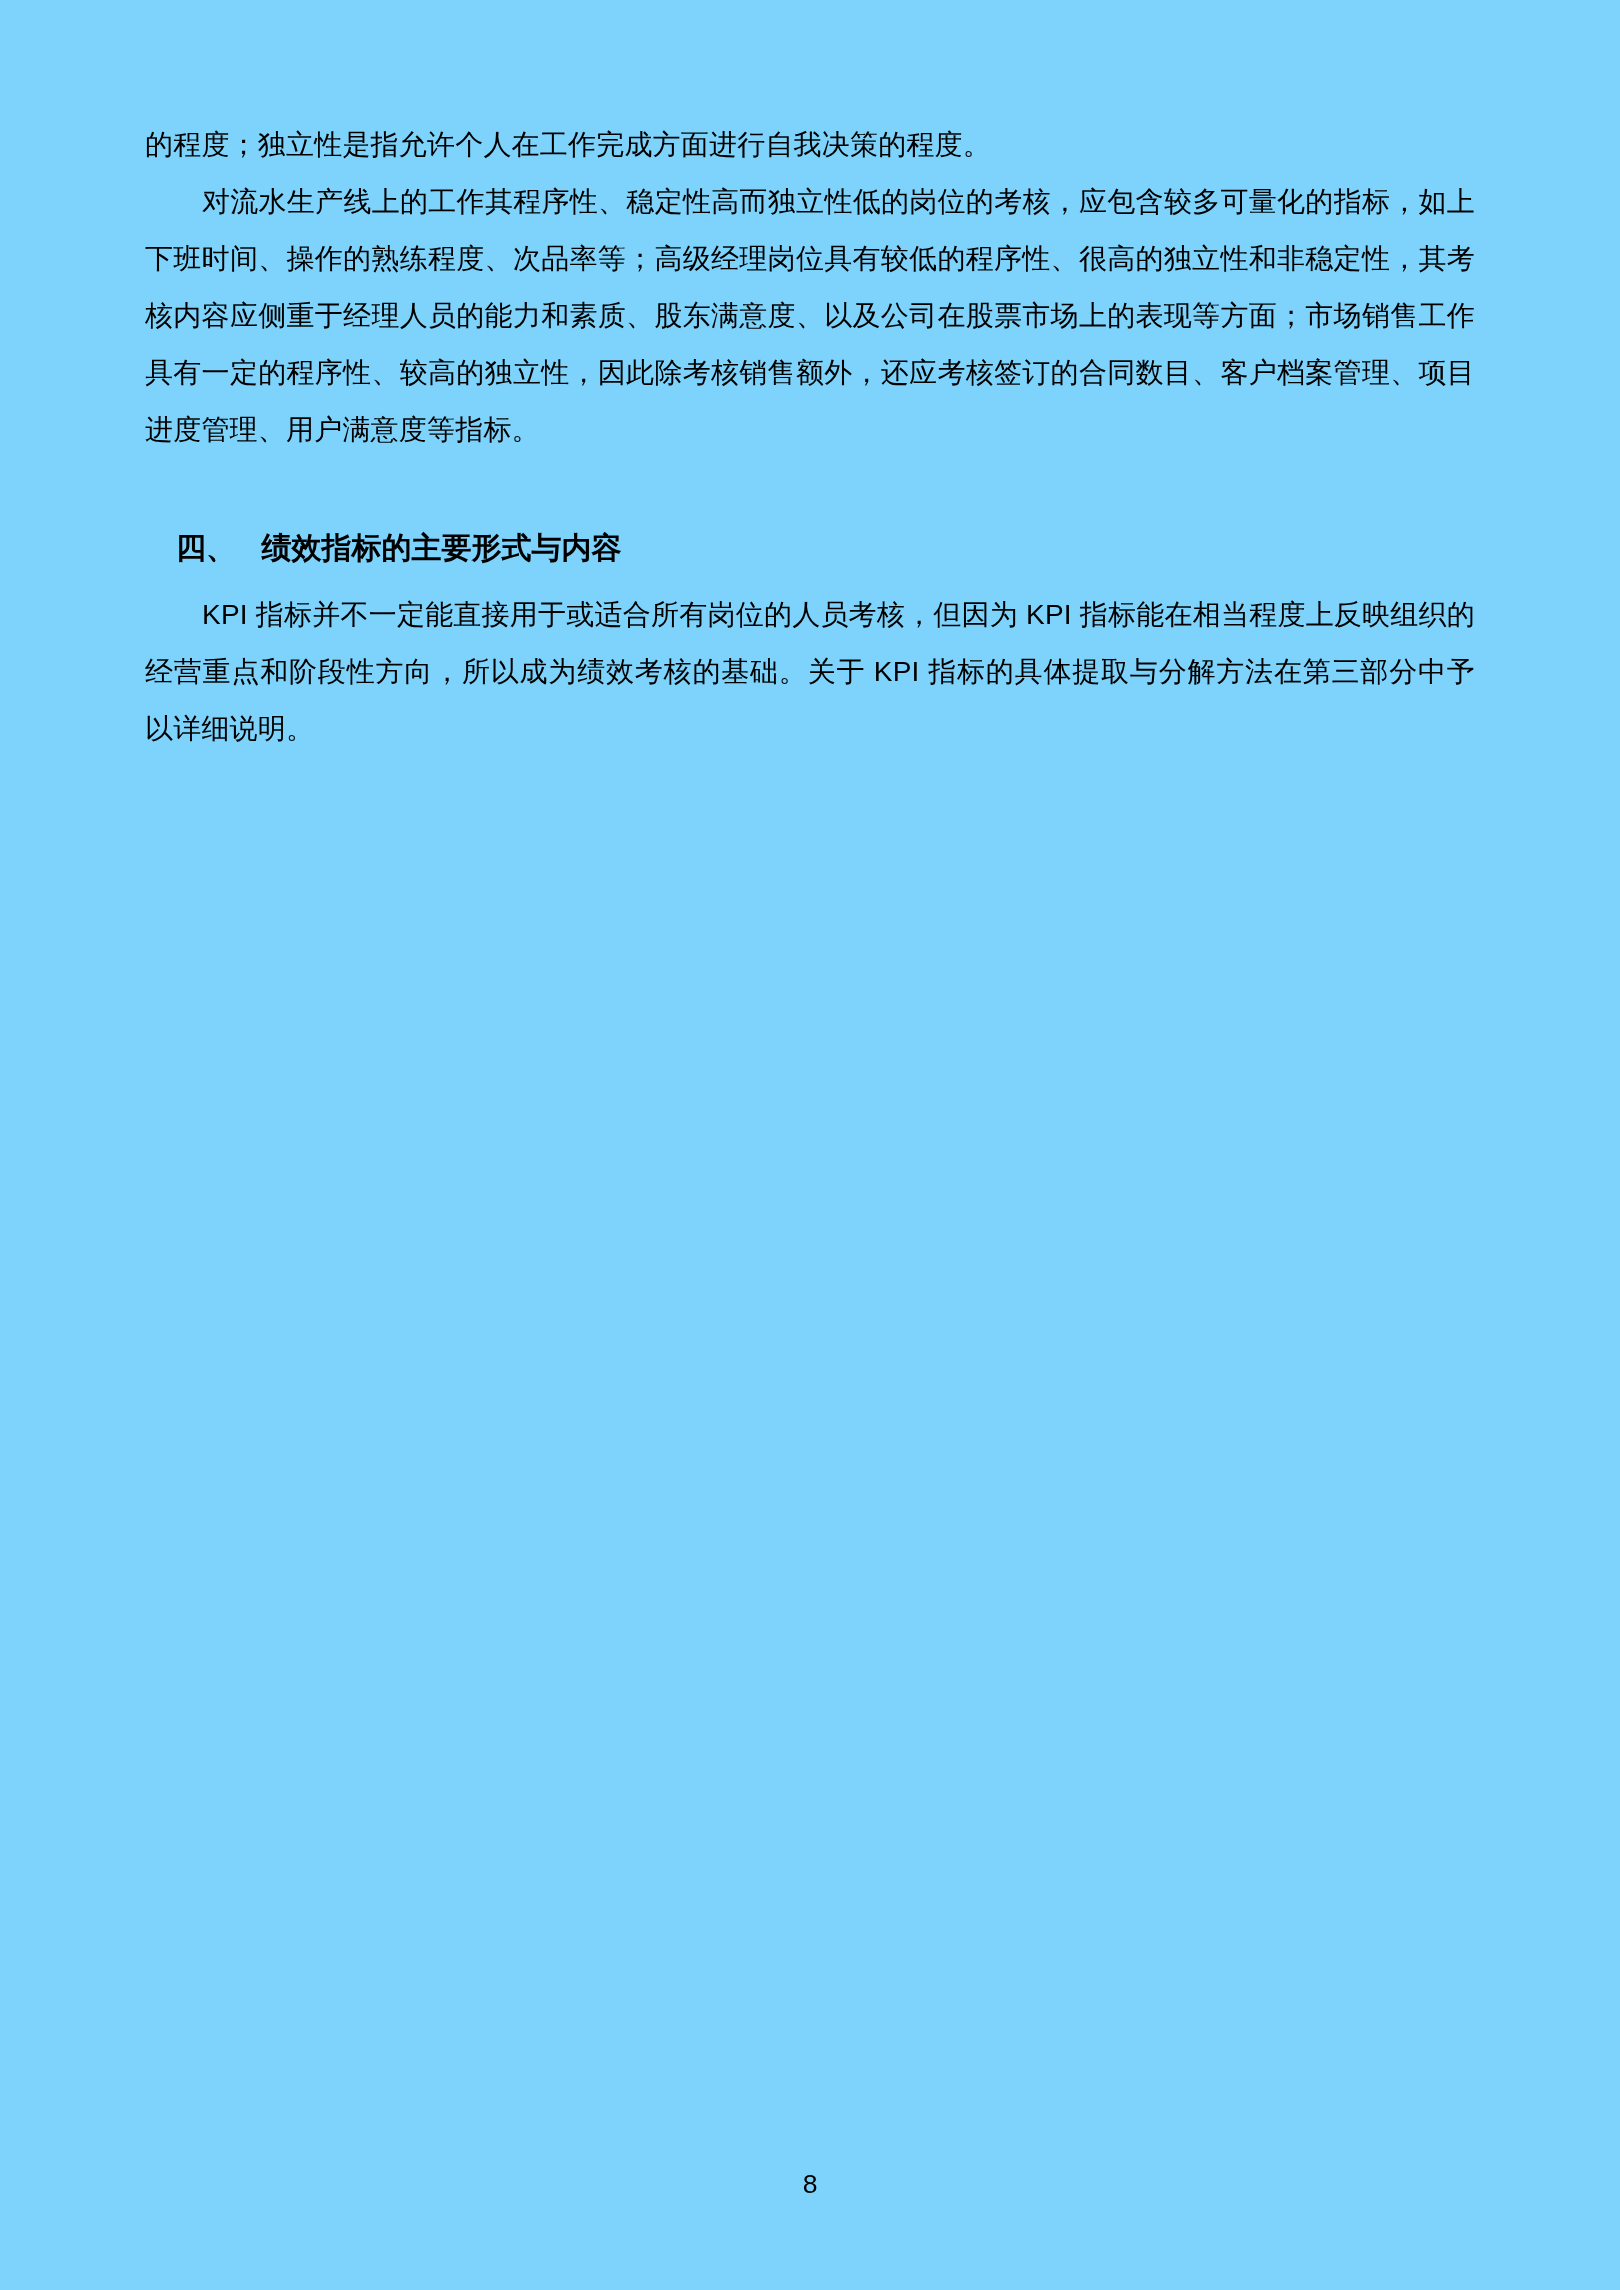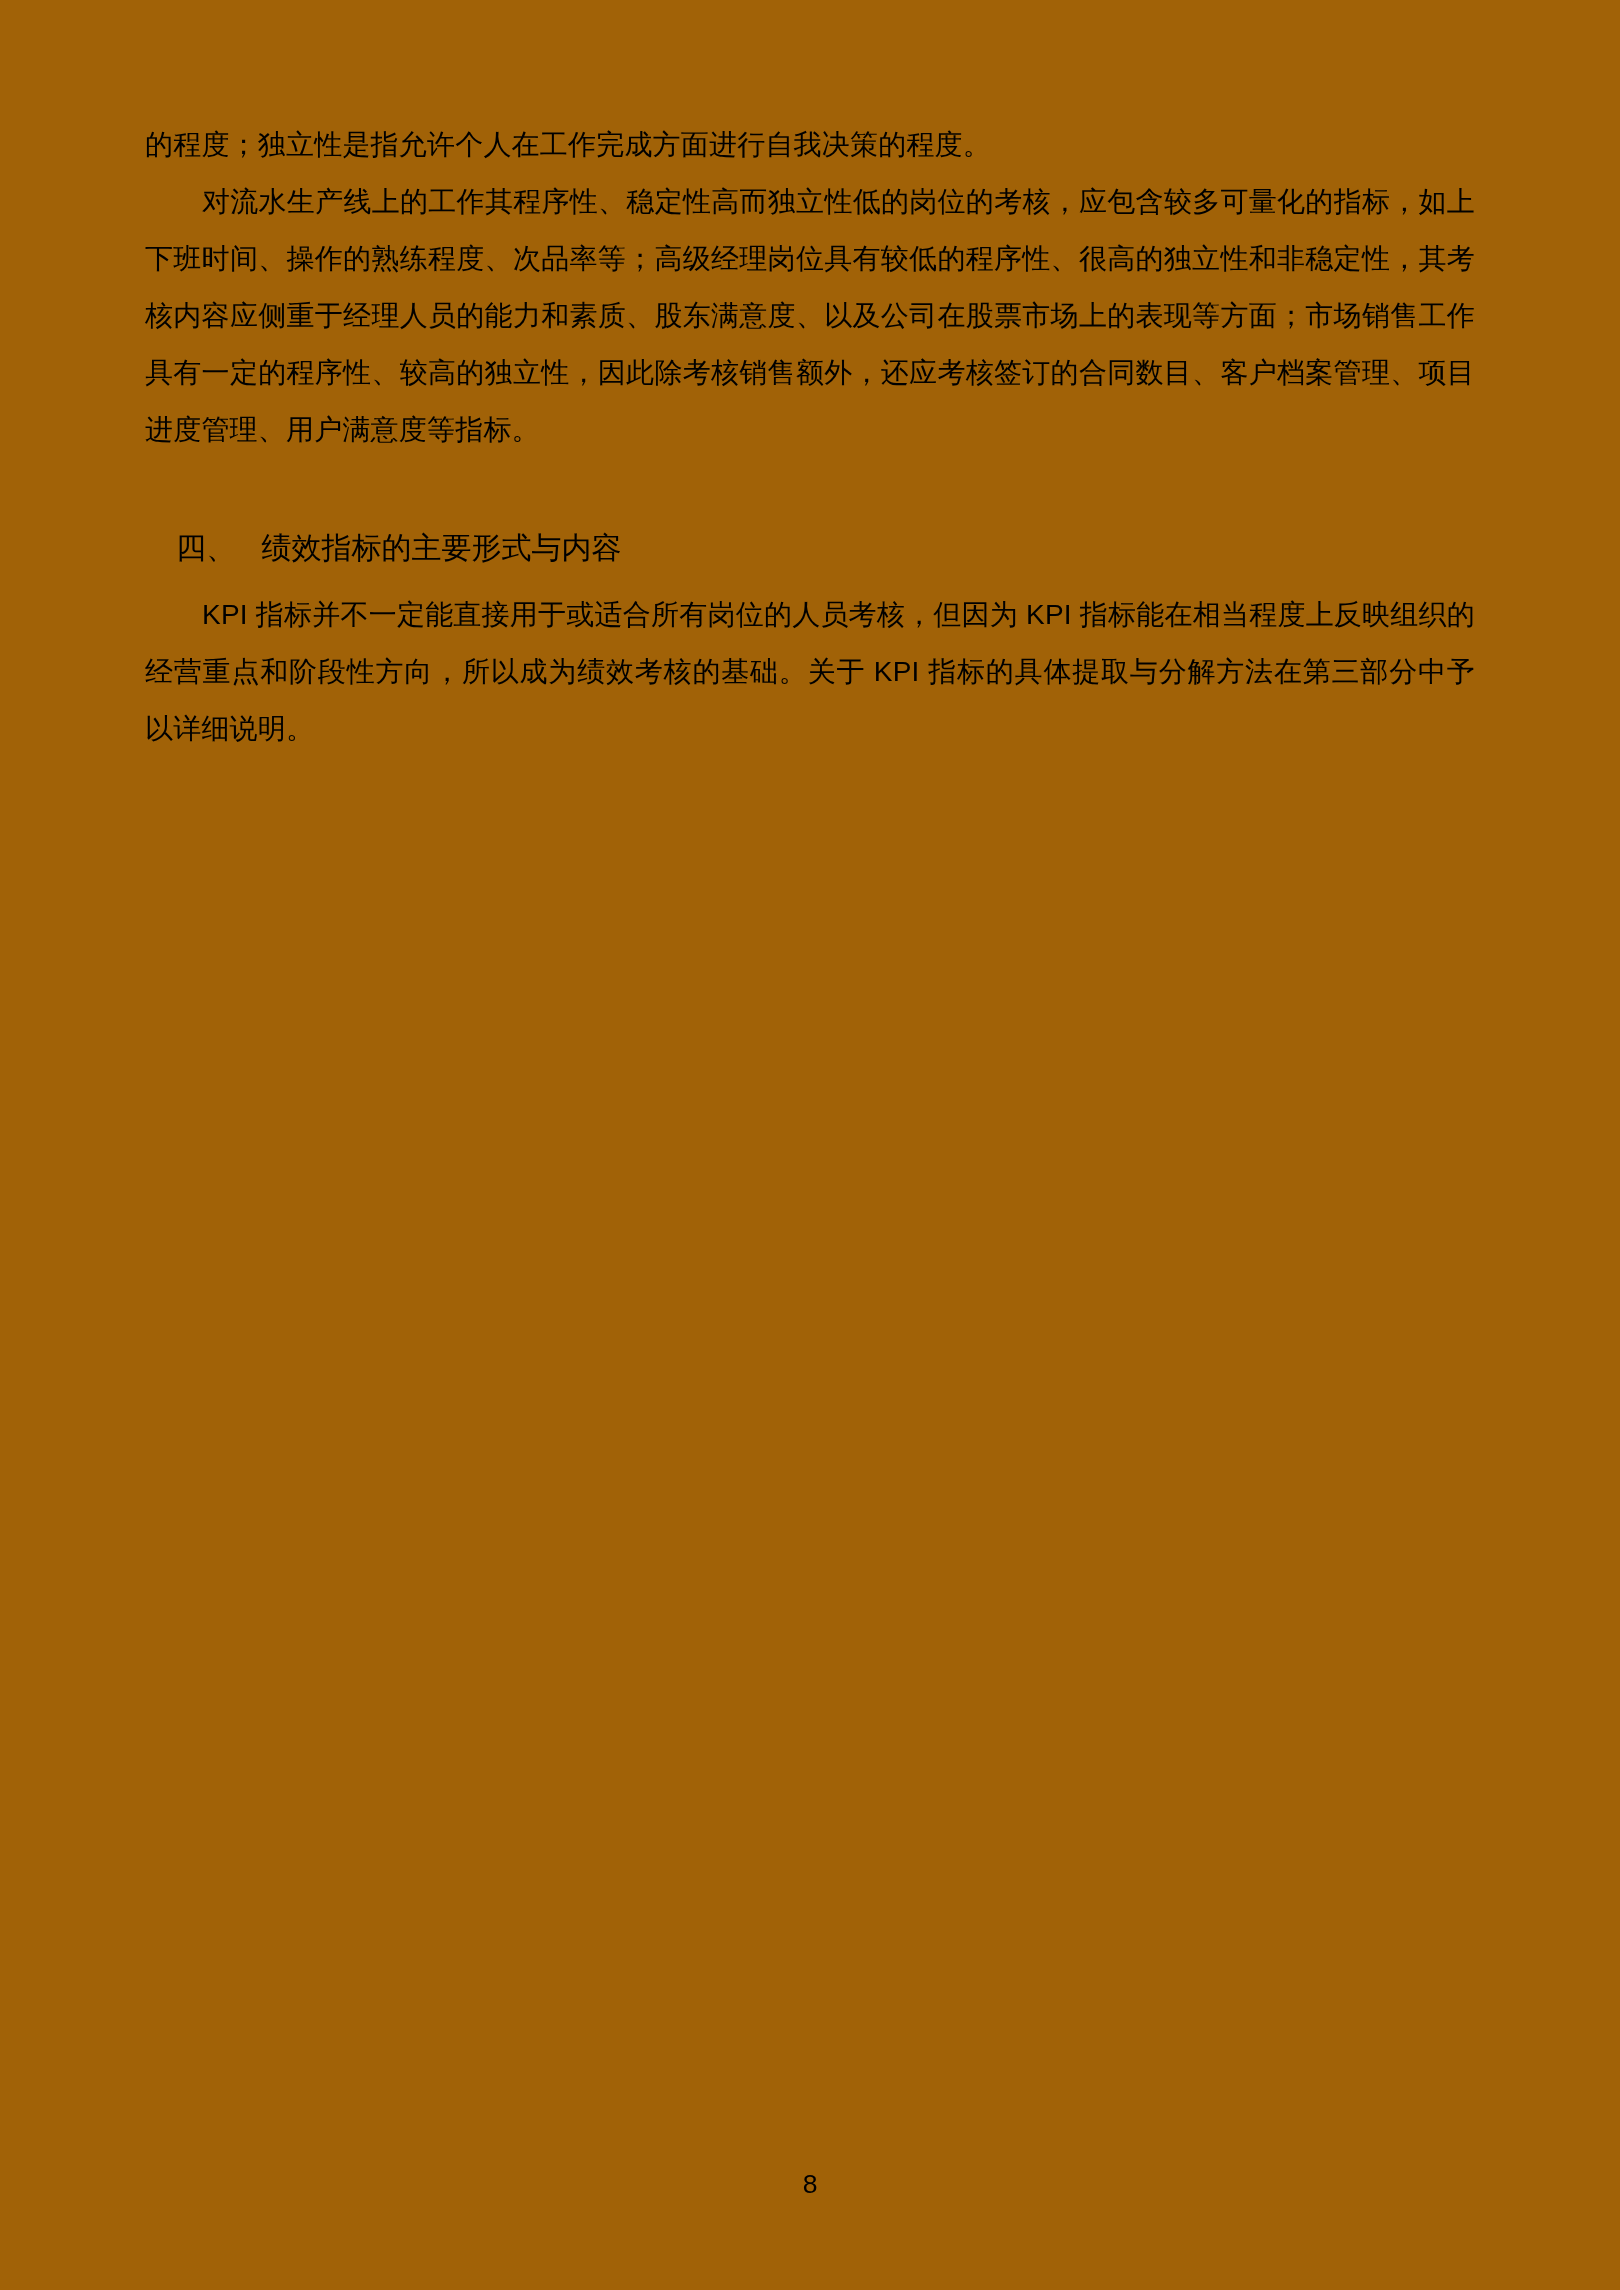--- a/index.html
+++ b/index.html
@@ -4,21 +4,21 @@
 <style>
   html, body {
     margin: 0;
     padding: 0;
     background: #ffffff;
   }
   .page {
     position: relative;
     width: 1620px;
     height: 2291px;
-    background: #a16207;
+    background: #7dd3fc;
     margin: 0 auto;
     box-sizing: border-box;
     padding: 116px 145px 0 145px;
     font-family: "Liberation Sans", sans-serif;
     color: #000000;
   }
   .body-text {
     font-size: 28px;
     line-height: 57px;
     text-align: justify;
@@ -26,21 +26,21 @@
     letter-spacing: 0.2px;
   }
   .p-indent {
     text-indent: 57px;
   }
   .no-indent {
     text-indent: 0;
   }
   .heading-main {
     font-size: 30px;
-    font-weight: normal;
+    font-weight: bold;
     line-height: 57px;
     margin-top: 61px;
     margin-bottom: 9.8px;
     text-indent: 31px;
   }
   .heading-main .num {
     margin-right: 25.5px;
   }
   .heading-sub {
     font-size: 27.4px;

